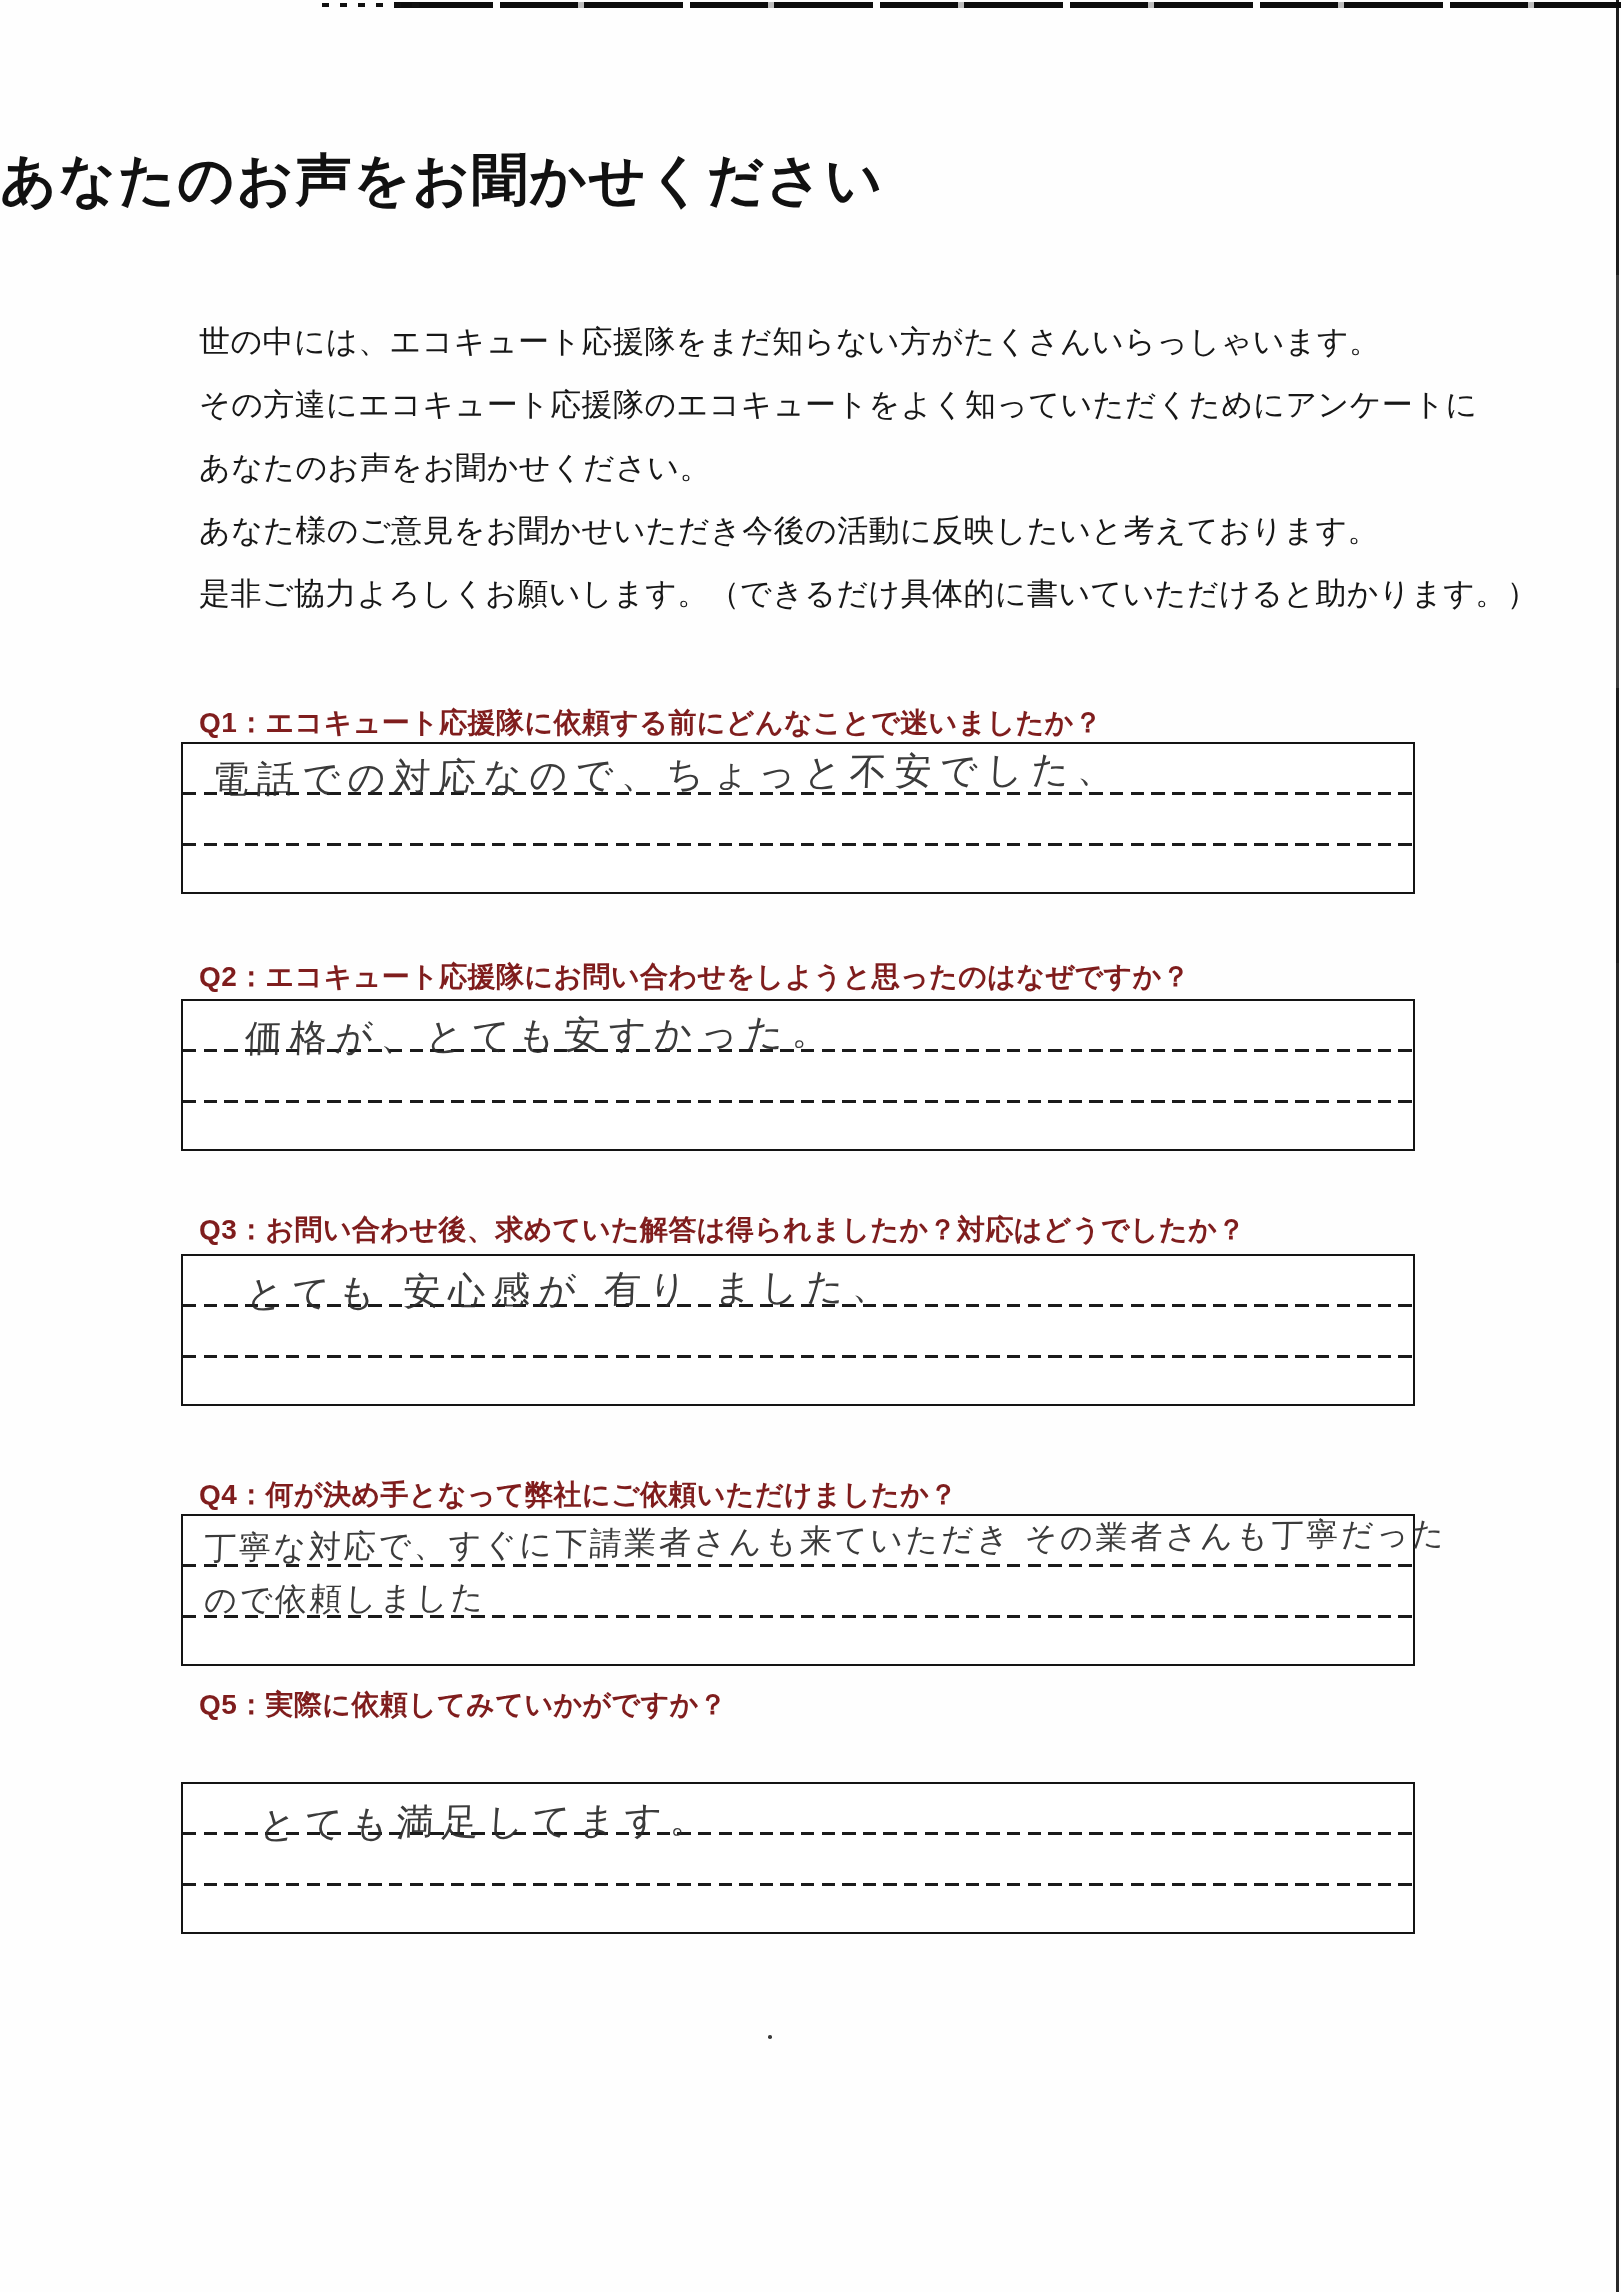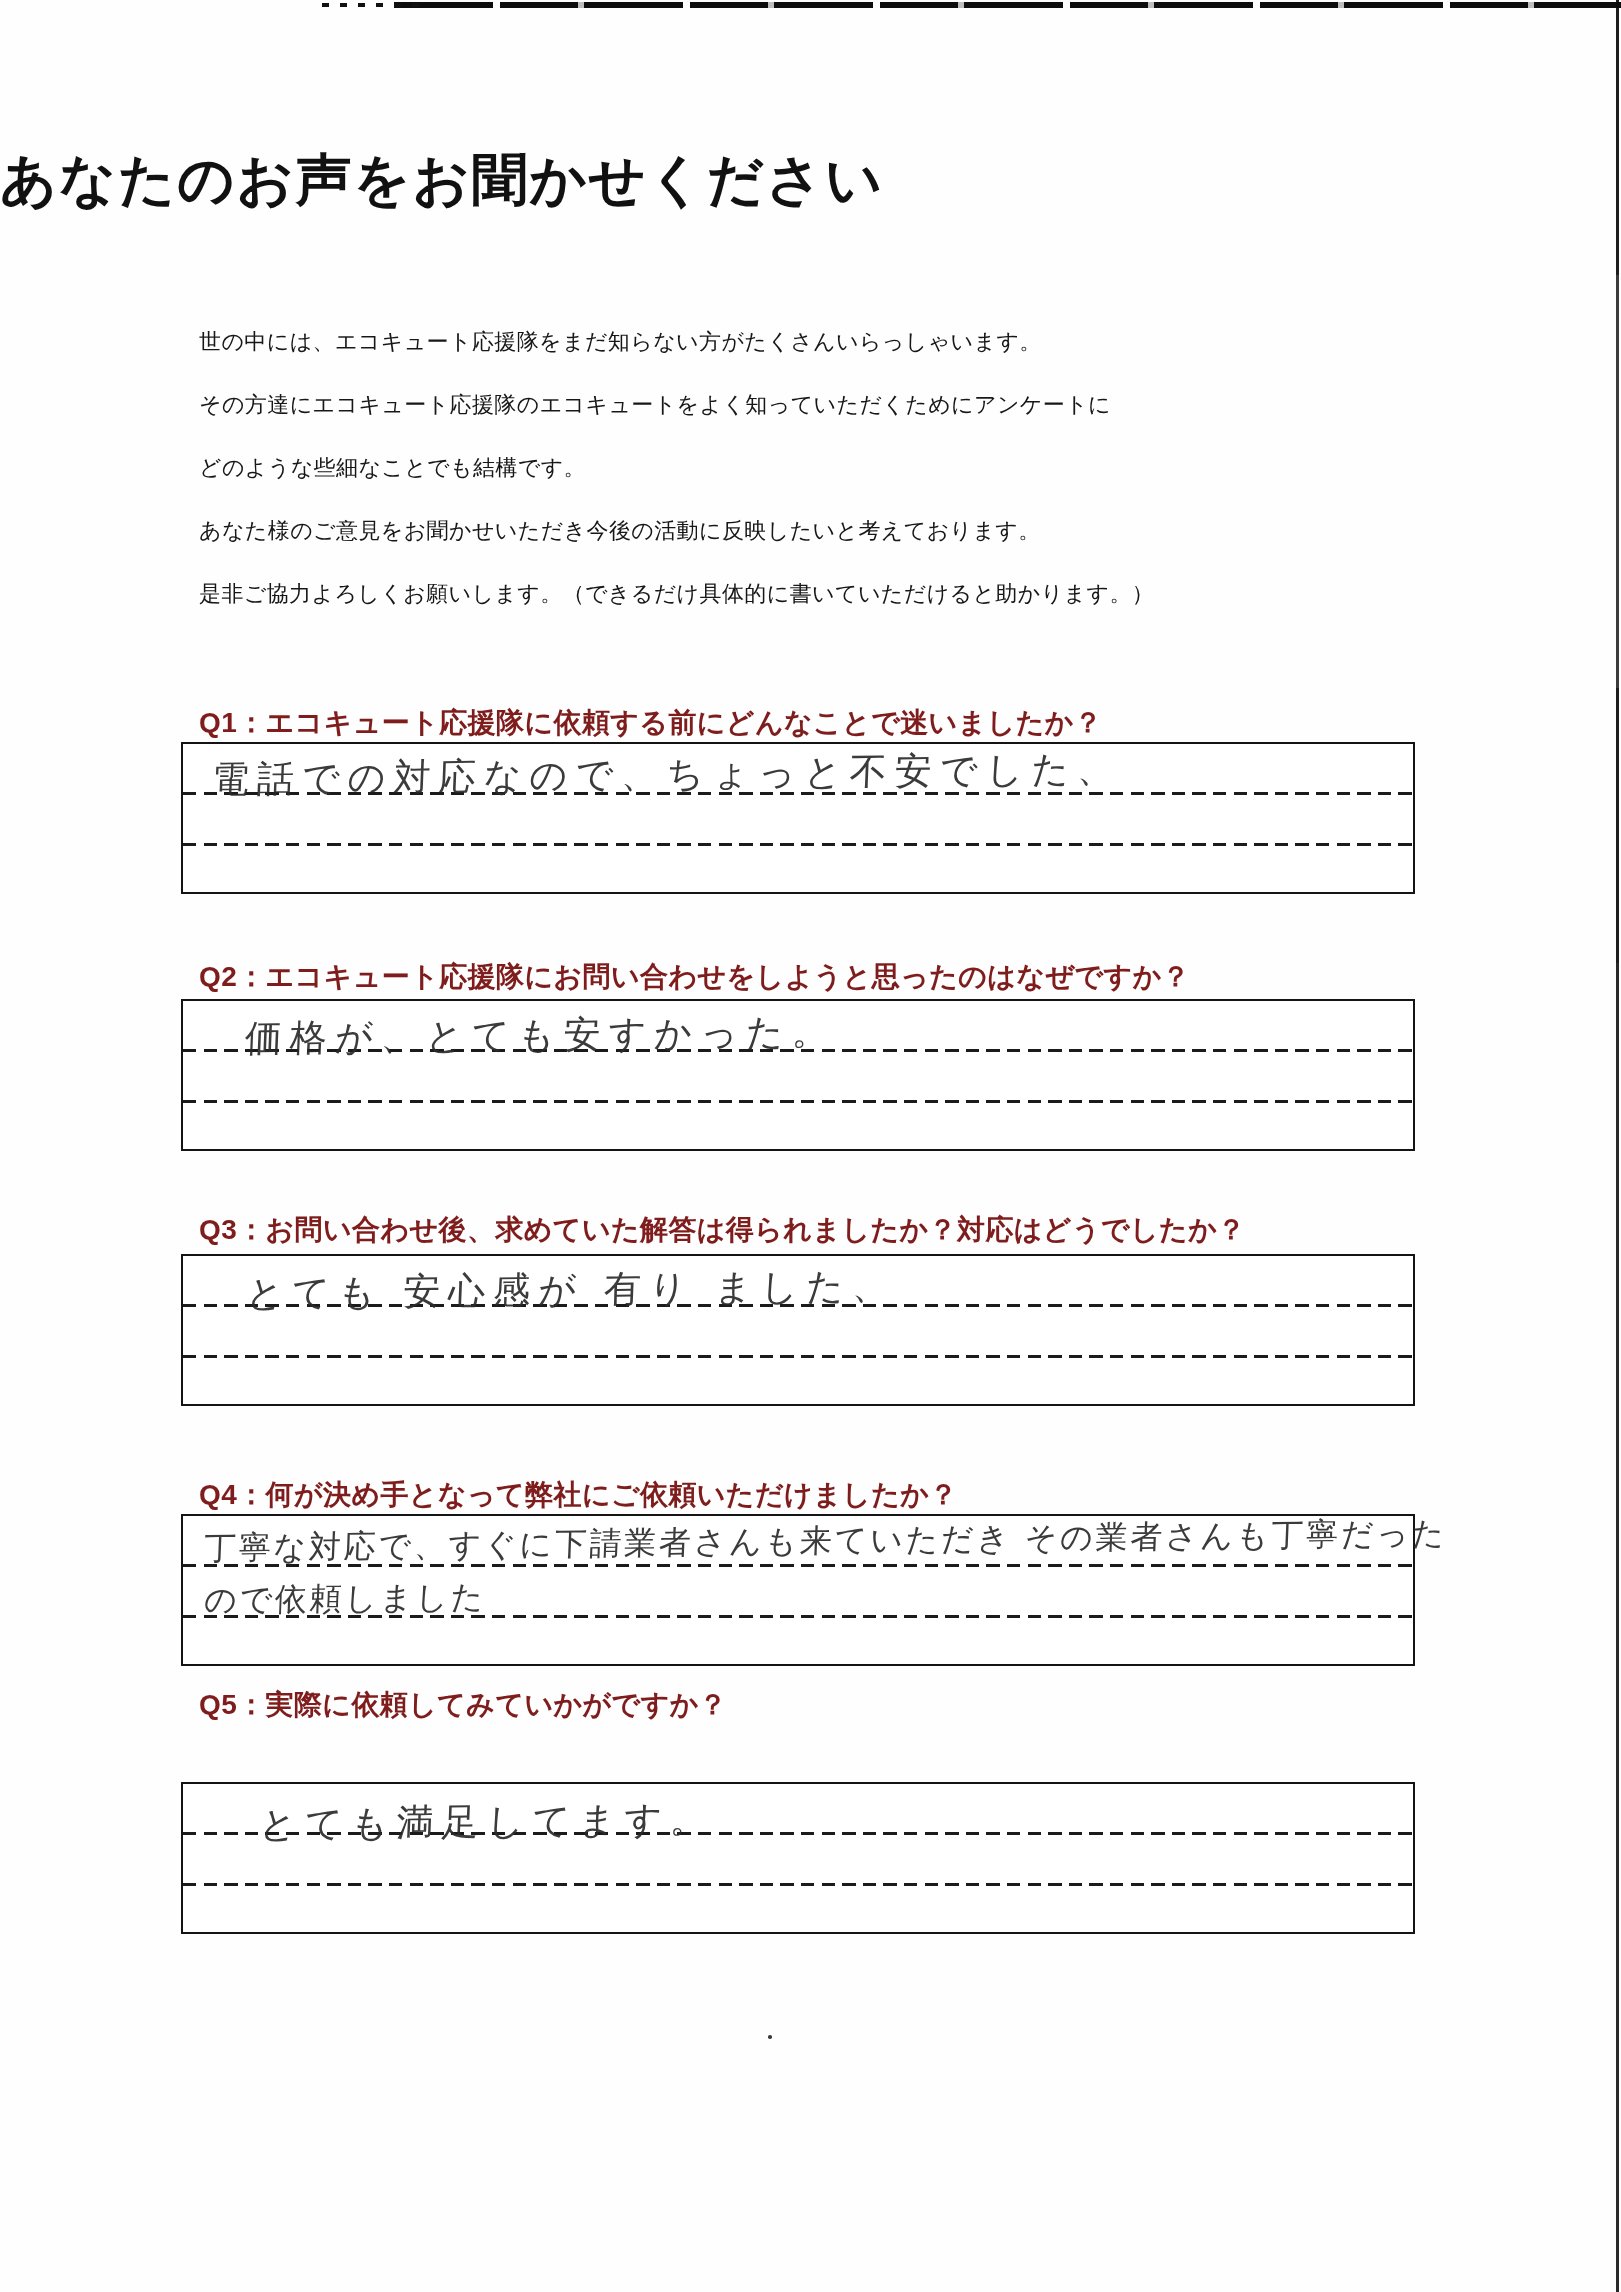--- a/index.html
+++ b/index.html
@@ -31,21 +31,21 @@
   
   .title{
     position:absolute;top:143px;left:0;width:1621px;
     font-size:56px;font-weight:700;letter-spacing:1.8px;
   }
 
   
   .intro{position:absolute;top:310px;left:199px;width:1272px;}
   .intro-line{
     height:63px;line-height:63px;
-    font-size:22px;letter-spacing:0.4px;color:#171717;
+    font-size:31px;letter-spacing:0.4px;color:#171717;
     white-space:nowrap;
   }
 
   
   .q-label{
     position:absolute;left:199px;
     font-size:28px;font-weight:700;color:#7f1d1d;
     white-space:nowrap;letter-spacing:0.4px;
   }
   .answer-box{
@@ -83,21 +83,21 @@
   <div class="scan-top-dots"></div>
   <div class="scan-right"></div>
   <div class="speck" style="left:1083px;top:1871px;width:2.7px;height:8px;"></div>
   <div class="speck" style="left:768px;top:2035px;width:3.6px;height:3.6px;"></div>
 
   <div class="title">あなたのお声をお聞かせください</div>
 
   <div class="intro">
     <div class="intro-line">世の中には、エコキュート応援隊をまだ知らない方がたくさんいらっしゃいます。</div>
     <div class="intro-line">その方達にエコキュート応援隊のエコキュートをよく知っていただくためにアンケートに</div>
-    <div class="intro-line">どのような些細なことでも結構です。</div>
+    <div class="intro-line">あなたのお声をお聞かせください。</div>
     <div class="intro-line">あなた様のご意見をお聞かせいただき今後の活動に反映したいと考えております。</div>
     <div class="intro-line">是非ご協力よろしくお願いします。（できるだけ具体的に書いていただけると助かります。）</div>
   </div>
 
   <div class="q-label" style="top:704px;">Q1：エコキュート応援隊に依頼する前にどんなことで迷いましたか？</div>
   <div class="answer-box" style="top:742px;">
     <div class="dash d1"></div>
     <div class="dash d2"></div>
     <div class="hw size-l" style="left:30px;top:10.7px;">電話での対応なので、ちょっと不安でした、</div>
   </div>

